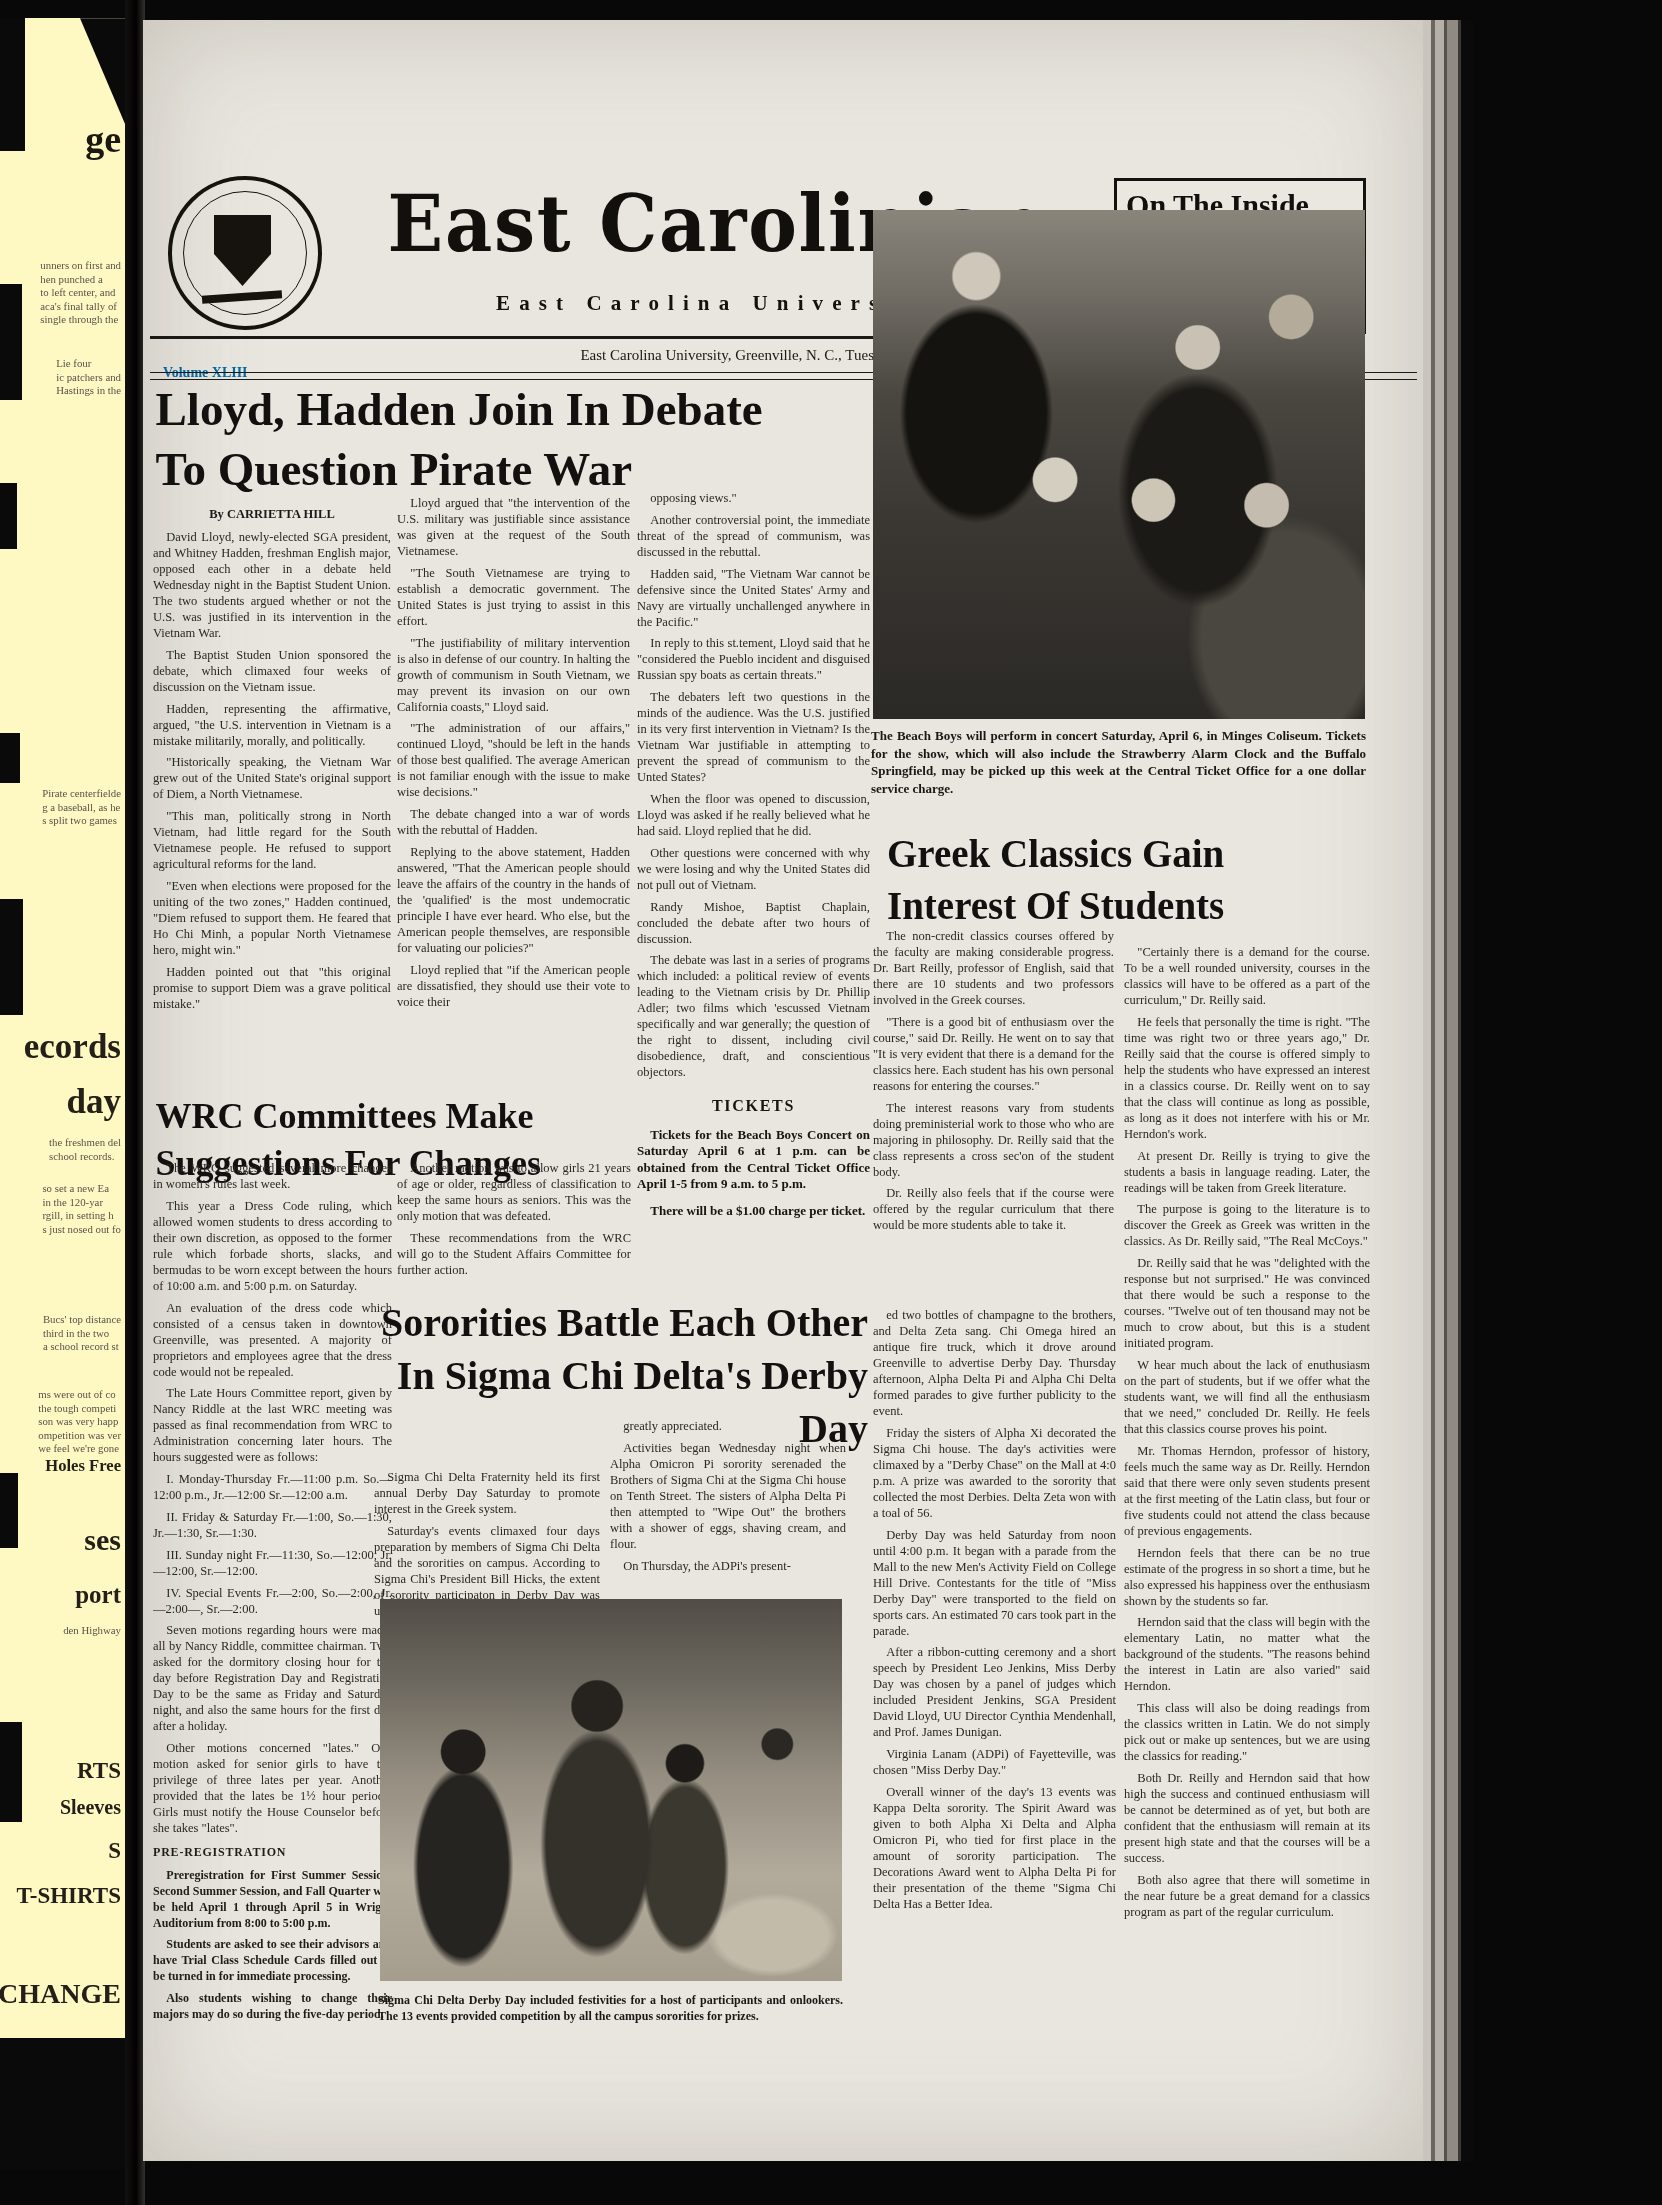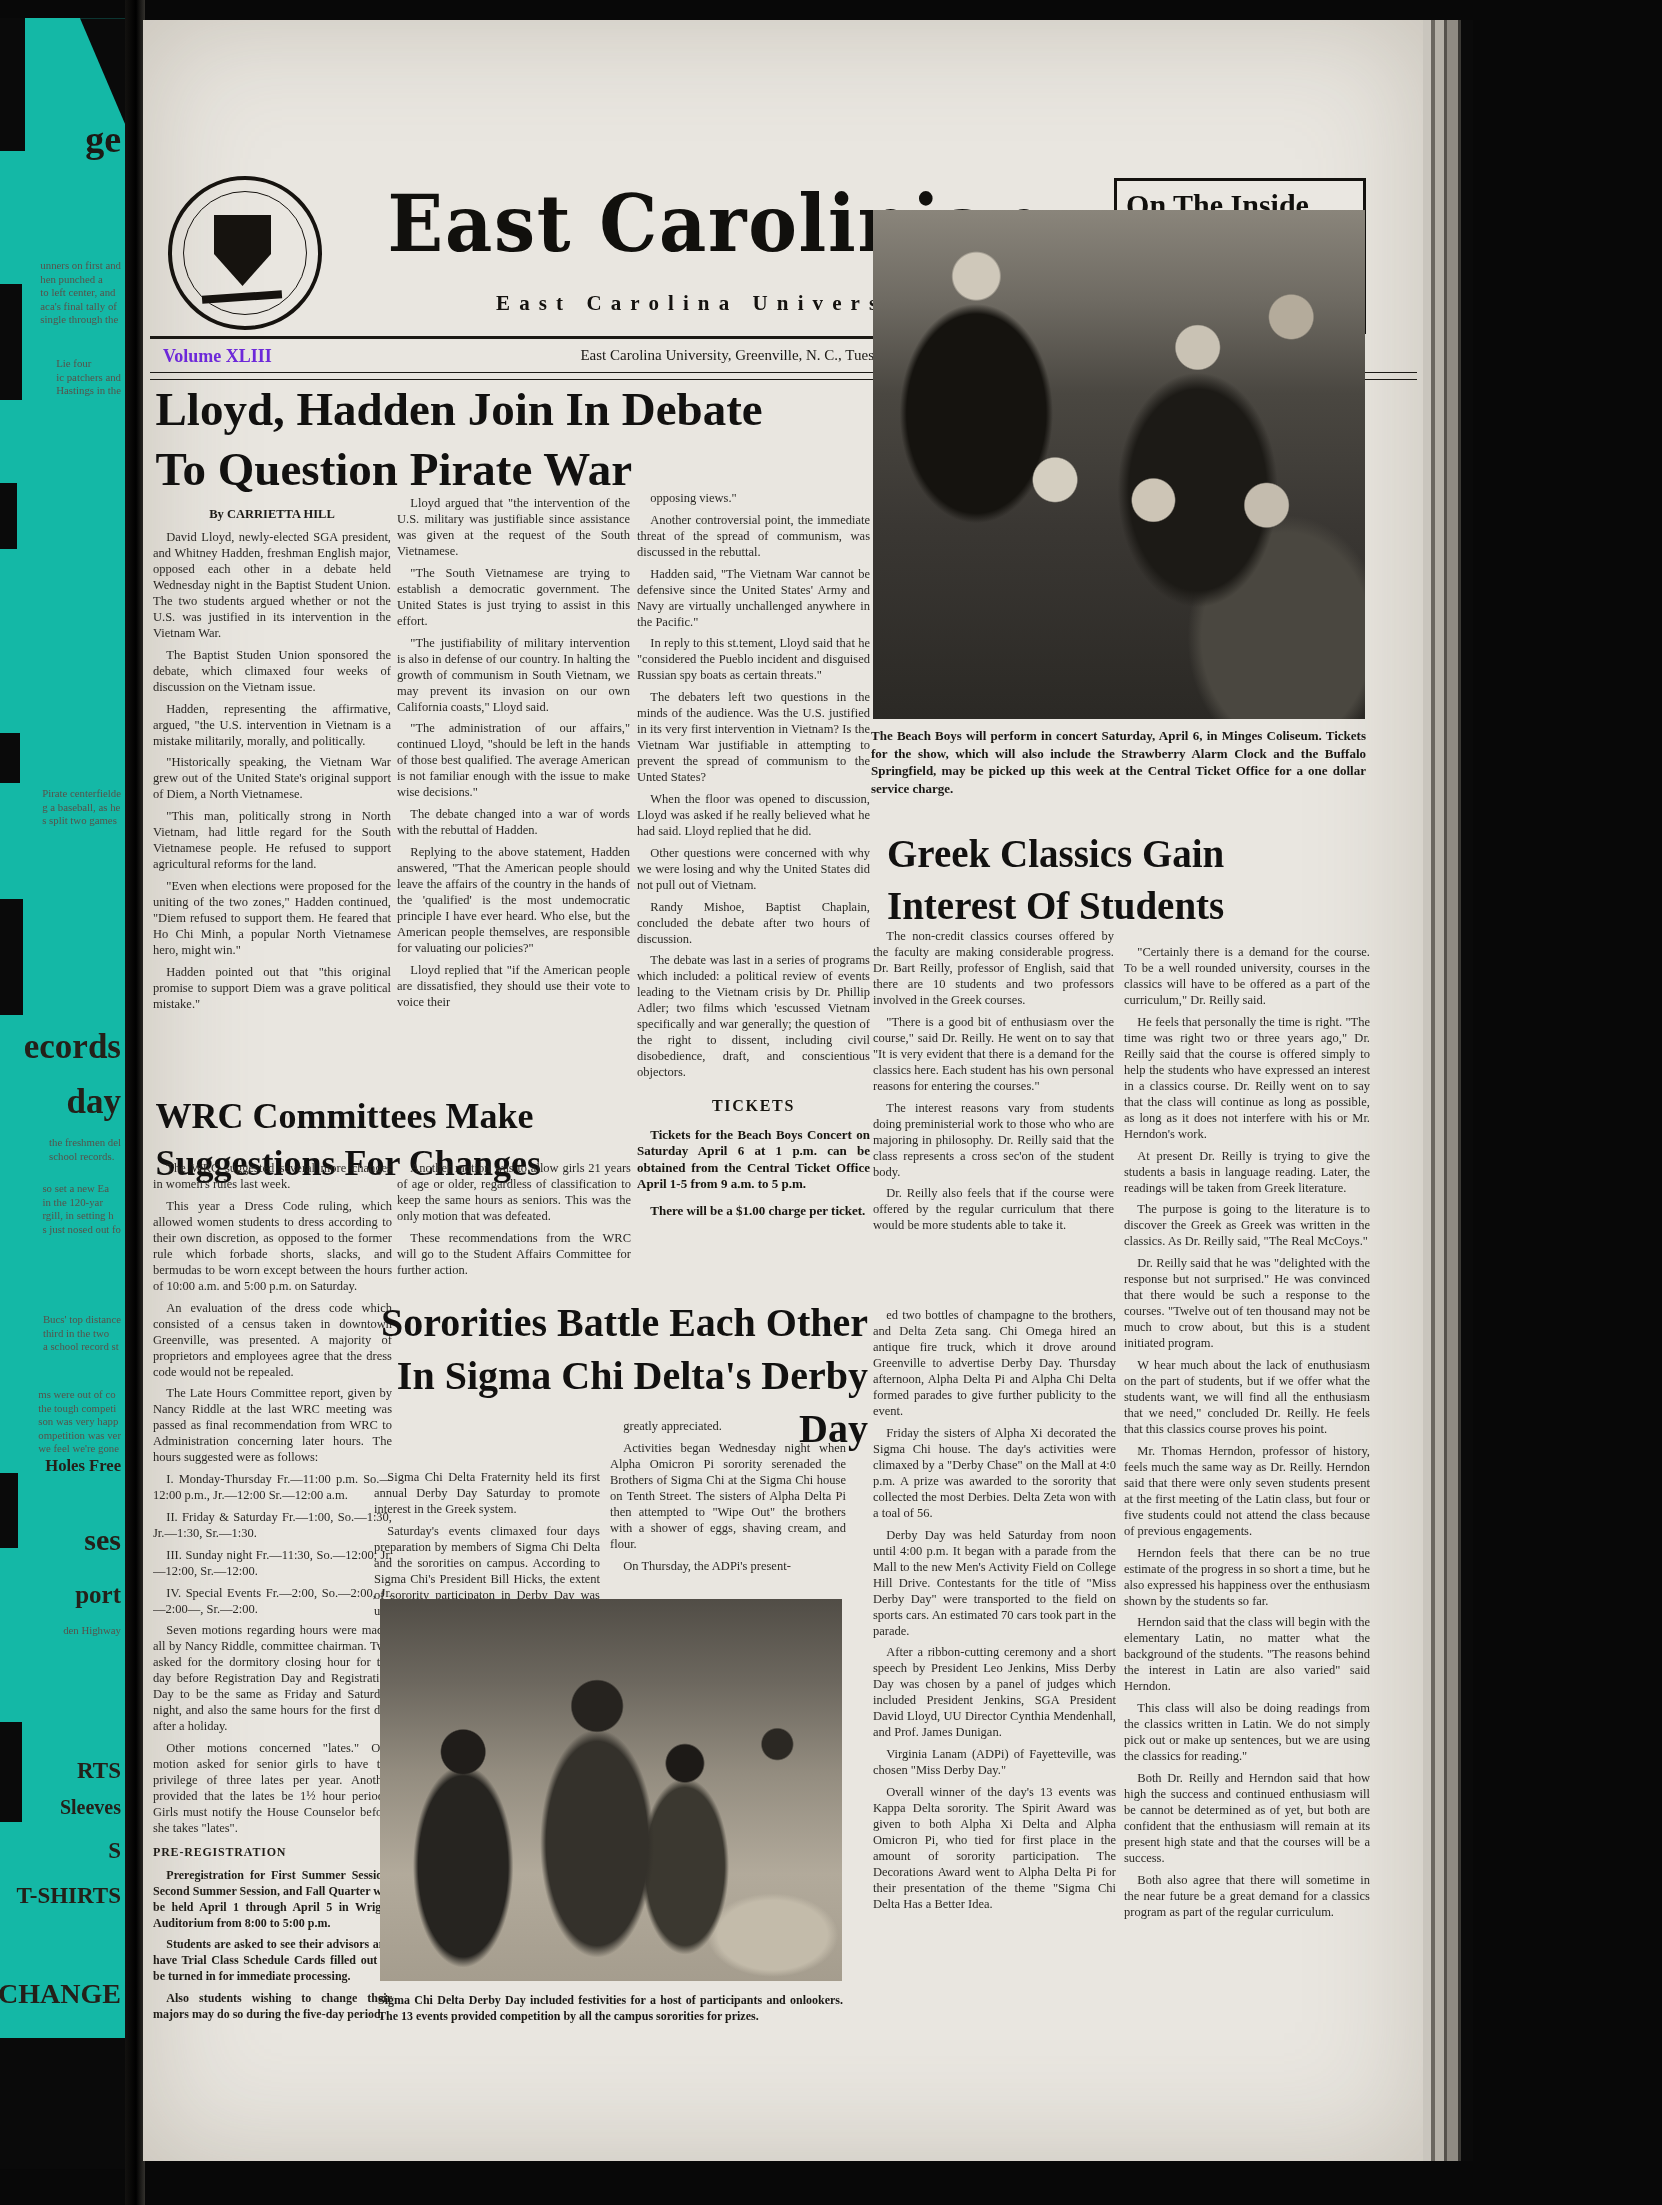--- a/index.html
+++ b/index.html
@@ -7,21 +7,21 @@
     width:1662px;height:2205px;position:relative;
     background:#080808;
     font-family:"Liberation Serif", serif;
     overflow:hidden;
   }
   .stage{position:absolute;inset:0;overflow:hidden;}
 
   
   .left-page{
     position:absolute;left:0;top:18.3px;width:126px;height:2151px;
-    background:#14b8a6;overflow:hidden;
+    background:#fef9c3;overflow:hidden;
   }
   .frag{position:absolute;right:5px;color:#44403a;white-space:pre-line;line-height:1.25;}
   .frag.small{font-size:10.8px;color:#57524a;}
   .frag.bold{font-weight:bold;color:#242019;}
   .f-ge{top:98px;font-size:38px;font-weight:bold;color:#1c1914;}
   .f-t1{top:241px;}
   .f-t2{top:339px;}
   .f-pirate{top:769px;}
   .f-records{top:1007px;font-size:35px;}
   .f-day{top:1062px;font-size:35px;}
@@ -71,21 +71,21 @@
     letter-spacing:1.7px;transform:scaleY(1.08);}
   .nameplate-sub{position:absolute;left:158px;top:271px;width:831px;text-align:center;
     font-size:21px;font-weight:bold;letter-spacing:9.1px;color:#14120f;}
   .inside-box{position:absolute;left:971px;top:158px;width:246px;height:150px;
     border:3.3px solid #14120f;background:#eae7e1;}
   .inside-title{font-size:30px;font-weight:bold;text-align:center;margin-top:6.6px;color:#11100d;}
   .inside-line{font-size:12.5px;font-weight:bold;text-align:center;line-height:17.5px;padding:0 10px;color:#1b1915;}
   .inside-line.first{margin-top:6.6px;}
   .rule-top{position:absolute;left:6.6px;top:316px;width:1106px;height:2.5px;background:#1b1915;}
   .dateline-row{position:absolute;left:6.6px;top:323px;width:1267px;height:26.6px;}
-  .vol{position:absolute;left:13.3px;top:3px;font-size:18px;font-weight:bold;color:#6d28d9;}
+  .vol{position:absolute;left:13.3px;top:22px;font-size:14px;font-weight:bold;color:#0369a1;}
   .dateline{position:absolute;left:274px;top:4.2px;width:715px;text-align:center;font-size:15px;color:#1b1915;}
   .num{position:absolute;right:125px;top:2.5px;font-size:16px;font-weight:bold;color:#1b1915;}
   .rule-double{position:absolute;left:6.6px;top:352px;width:1267px;height:5.8px;
     border-top:1.7px solid #1b1915;border-bottom:1.7px solid #1b1915;}
 
   
   .headline{position:absolute;margin:0;font-weight:bold;color:#121110;white-space:pre-line;
     font-family:"Liberation Serif", serif;}
   .debate-headline{left:12.5px;top:359px;width:731px;font-size:47px;line-height:1.28;}
   .byline{position:absolute;left:10px;top:487px;width:238px;text-align:center;

